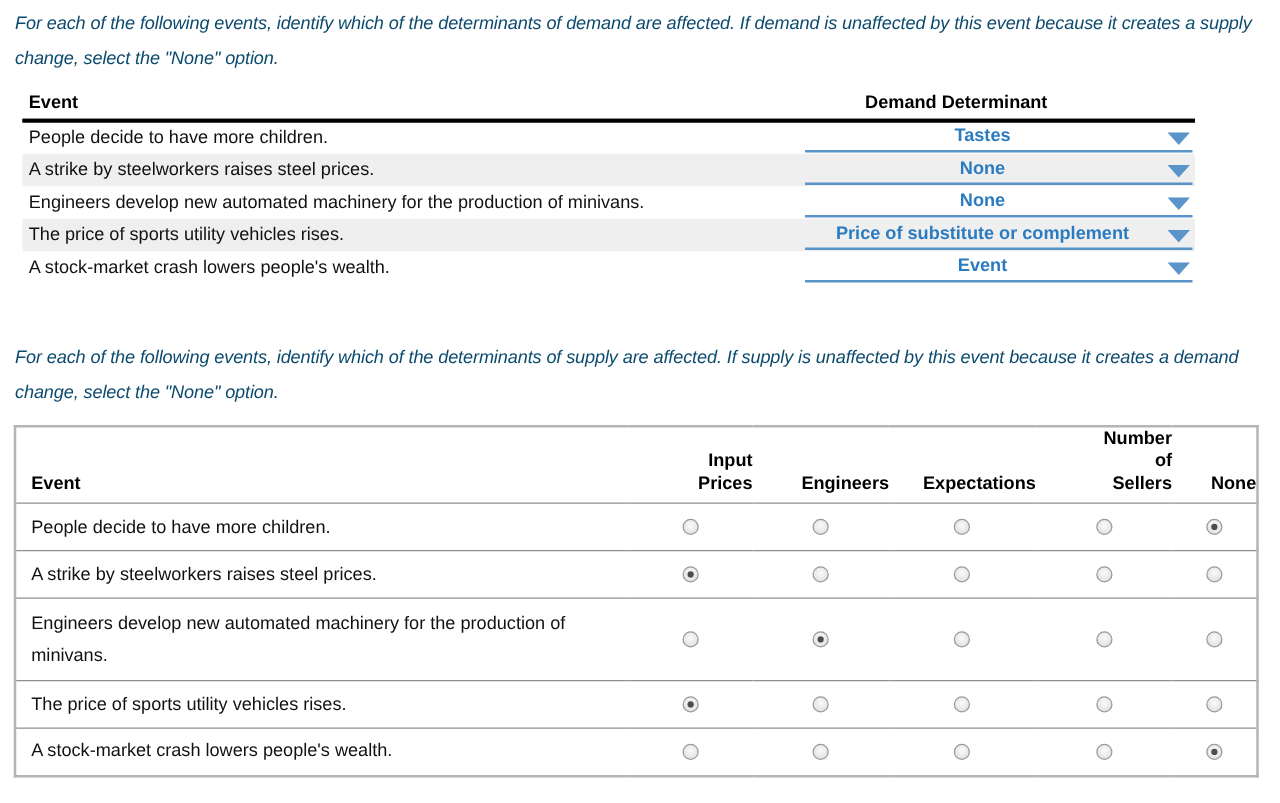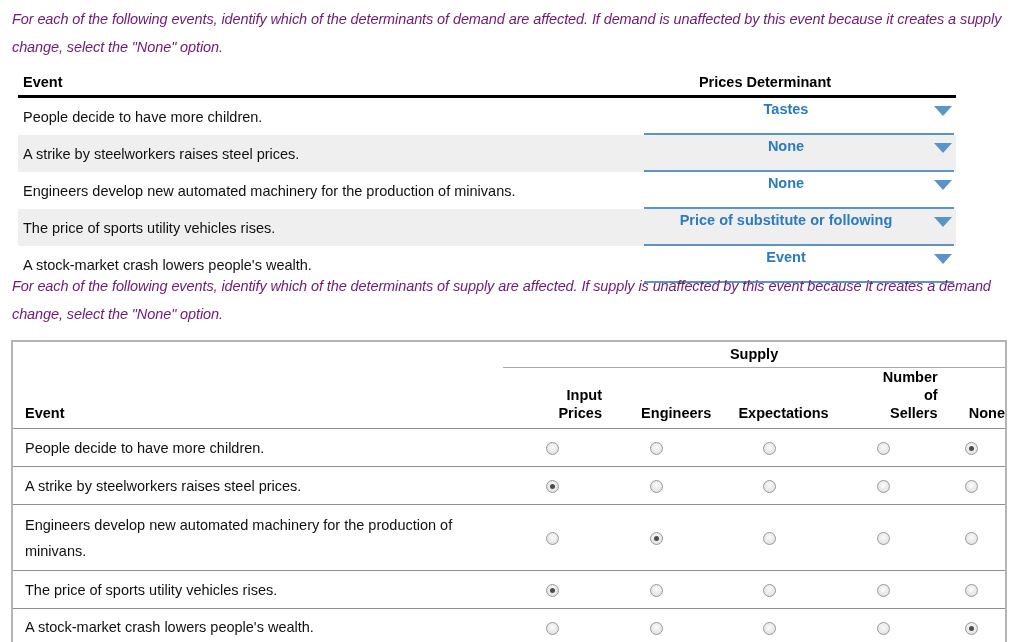--- a/index.html
+++ b/index.html
@@ -14,21 +14,21 @@
     color: #000000;
     overflow: hidden;
     position: relative;
   }
 
   
   .intro {
     font-style: italic;
     font-size: 14.5px;
     line-height: 28px;
-    color: #701a75;
+    color: #0c4a6e;
     letter-spacing: -0.1px;
   }
   #intro-demand {
     position: absolute;
     left: 12px;
     top: 5px;
     width: 1000px;
   }
   #intro-supply {
     position: absolute;
@@ -74,21 +74,21 @@
     color: #111;
   }
   #demand-table td.sel-cell {
     width: 312px;
     padding: 0;
   }
 
   .select-wrap {
     position: relative;
     width: 310px;
-    height: 37px;
+    height: 24px;
     border-bottom: 2px solid #5a94c8;
     box-sizing: border-box;
     display: block;
     cursor: pointer;
   }
   .select-value {
     display: block;
     text-align: center;
     font-size: 14.5px;
     font-weight: bold;
@@ -211,21 +211,21 @@
 </style>
 </head>
 <body>
 
 <div id="intro-demand" class="intro">For each of the following events, identify which of the determinants of demand are affected. If demand is unaffected by this event because it creates a supply change, select the "None" option.</div>
 
 <table id="demand-table">
   <thead>
     <tr>
       <th class="ev-head">Event</th>
-      <th class="dd-head">Prices Determinant</th>
+      <th class="dd-head">Demand Determinant</th>
     </tr>
   </thead>
   <tbody id="demand-body">
       <tr>
         <td class="ev-cell">People decide to have more children.</td>
         <td class="sel-cell">
           <div class="select-wrap">
             <span class="select-value">Tastes</span>
             <span class="select-arrow"></span>
           </div>
@@ -246,45 +246,41 @@
           <div class="select-wrap">
             <span class="select-value">None</span>
             <span class="select-arrow"></span>
           </div>
         </td>
       </tr>
       <tr class="shaded">
         <td class="ev-cell">The price of sports utility vehicles rises.</td>
         <td class="sel-cell">
           <div class="select-wrap">
-            <span class="select-value">Price of substitute or following</span>
+            <span class="select-value">Price of substitute or complement</span>
             <span class="select-arrow"></span>
           </div>
         </td>
       </tr>
       <tr>
         <td class="ev-cell">A stock-market crash lowers people's wealth.</td>
         <td class="sel-cell">
           <div class="select-wrap">
             <span class="select-value">Event</span>
             <span class="select-arrow"></span>
           </div>
         </td>
       </tr>
     </tbody>
 </table>
 
 <div id="intro-supply" class="intro">For each of the following events, identify which of the determinants of supply are affected. If supply is unaffected by this event because it creates a demand change, select the "None" option.</div>
 
 <table id="supply-table">
   <thead>
-    <tr class="group-head">
-      <th class="blank-left c-event"></th>
-      <th class="supply-span" colspan="5">Supply</th>
-    </tr>
     <tr class="col-head">
       <th class="ev-col c-event">Event</th>
       <th class="c-input"><span id="h0">Input<br>Prices</span></th>
       <th class="c-tech"><span id="h1">Engineers</span></th>
       <th class="c-exp"><span id="h2">Expectations</span></th>
       <th class="c-num"><span id="h3">Number<br>of<br>Sellers</span></th>
       <th class="c-none"><span id="h4">None</span></th>
     </tr>
   </thead>
   <tbody id="supply-body">

